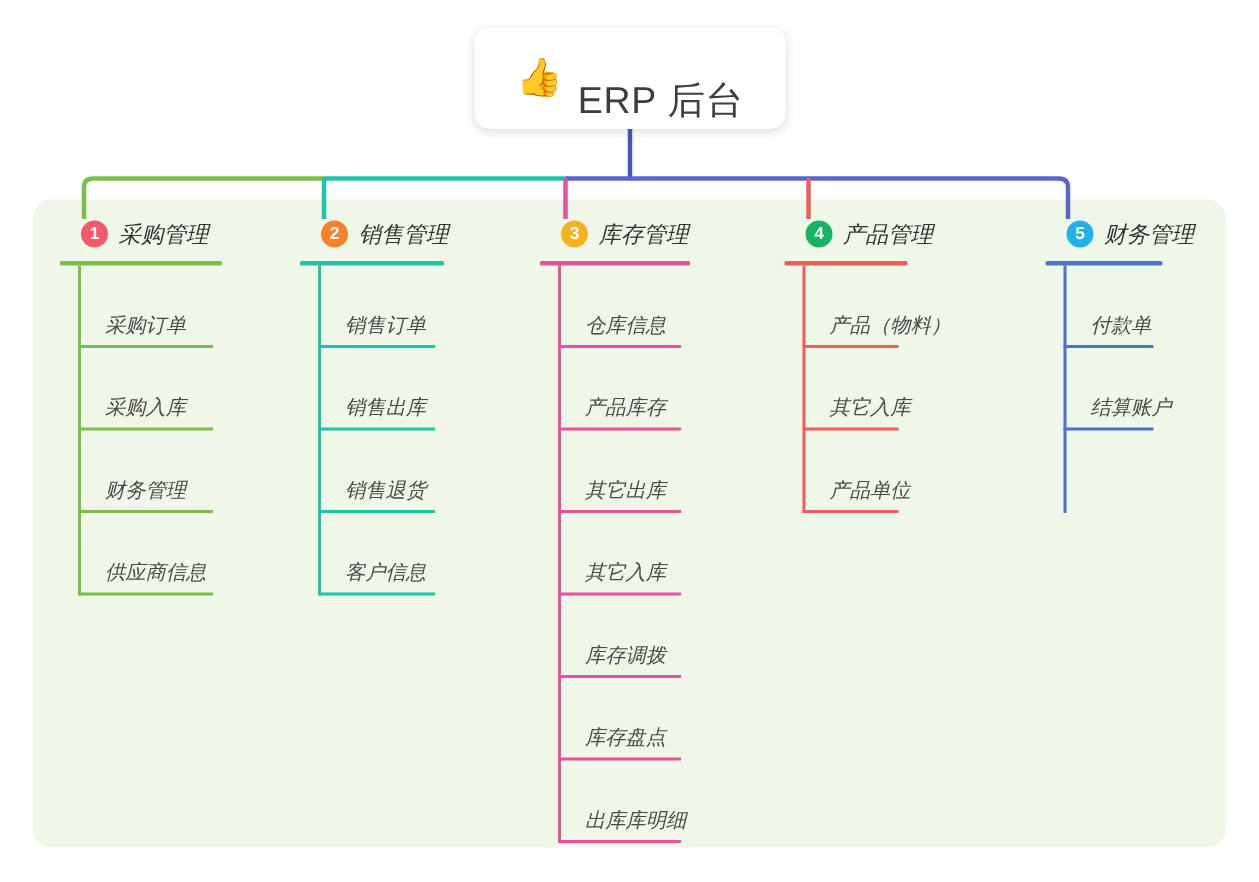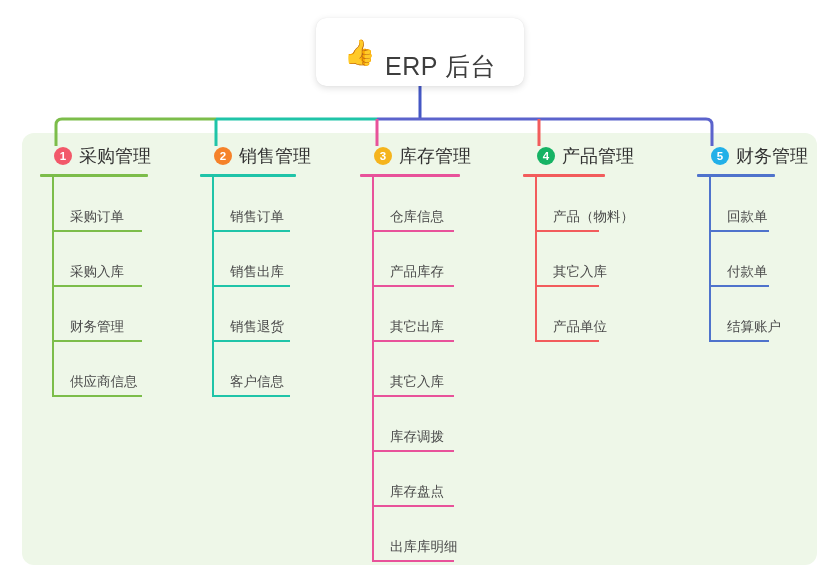--- a/index.html
+++ b/index.html
@@ -88,23 +88,24 @@
     height: 18px;
     border-radius: 50%;
     color: #ffffff;
     font-size: 11.5px;
     line-height: 18px;
     text-align: center;
     font-weight: 600;
     flex: none;
   }
   .col-title {
-    font-size: 18px;
+    font-size: 15px;
     color: #333333;
     white-space: nowrap;
+    font-style: italic;
   }
   .head-rule {
     height: 3px;
     border-radius: 1px;
     margin-top: 5px;
   }
 
   .leaf-wrap {
     position: relative;
   }
@@ -114,20 +115,21 @@
     top: 0;
     width: 2px;
   }
   .leaf {
     position: relative;
     height: 55px;
     box-sizing: border-box;
     display: flex;
     align-items: flex-end;
     padding-left: 30px;
+    font-style: italic;
   }
   .leaf-label {
     font-size: 13.5px;
     color: #4a4a4a;
     white-space: nowrap;
     padding-bottom: 6px;
   }
   .leaf-rule {
     position: absolute;
     left: 12px;
@@ -276,24 +278,20 @@
       </div>
       <div class="column" style="left: 697px; width: 112px;">
         <div class="col-head">
           <span class="badge" style="background: rgb(34, 176, 232);">5</span>
           <span class="col-title">财务管理</span>
         </div>
         <div class="head-rule" style="background: rgb(79, 115, 204); width: 78px;"></div>
         <div class="leaf-wrap">
           <div class="rail" style="background: rgb(79, 115, 204); height: 165px;"></div>
           <div class="leaf">
-            <span class="leaf-label">回款单</span>
-            <div class="leaf-rule" style="background: rgb(79, 115, 204); width: 60px;"></div>
-          </div>
-          <div class="leaf">
             <span class="leaf-label">付款单</span>
             <div class="leaf-rule" style="background: rgb(79, 115, 204); width: 60px;"></div>
           </div>
           <div class="leaf">
             <span class="leaf-label">结算账户</span>
             <div class="leaf-rule" style="background: rgb(79, 115, 204); width: 60px;"></div>
           </div>
         </div>
       </div>
     </div>

